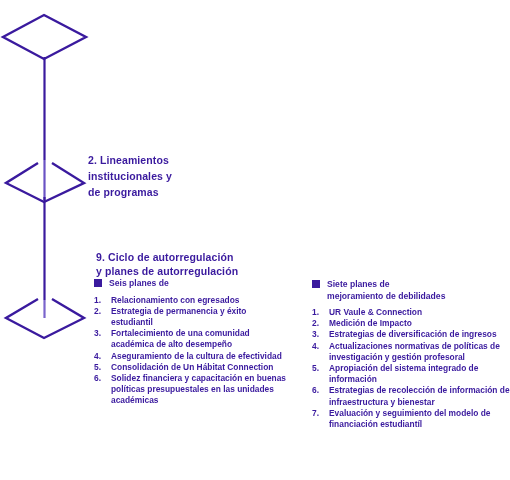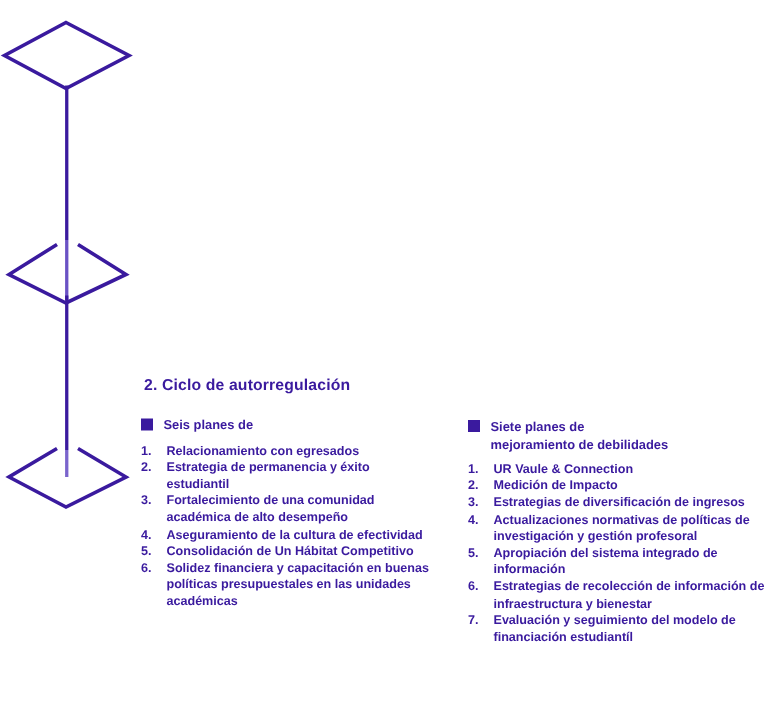--- a/index.html
+++ b/index.html
@@ -121,23 +121,29 @@
     <line x1="44.5" y1="300" x2="44.5" y2="318" stroke="#7a64cc" stroke-width="2.2"></line>
 
     <polygon points="44,15 86,37 44,59 3,37" fill="none" stroke="#3a1a9e" stroke-width="2.4"></polygon>
 
     <polyline points="38,163 6,183 44,202 84,183 52,163" fill="none" stroke="#3a1a9e" stroke-width="2.4"></polyline>
 
     <polyline points="38,299 6,318 44,338 84,318 52,299" fill="none" stroke="#3a1a9e" stroke-width="2.4"></polyline>
   </svg>
 
 
+  <div class="stage-label" id="stage-2-label">
+    <div>2. Lineamientos</div>
+    <div>institucionales y</div>
+    <div>de programas</div>
+  </div>
 
   <div class="stage-label" id="stage-3-label">
-    <div>2. Ciclo de autorregulación</div>
+    <div>9. Ciclo de autorregulación</div>
+    <div>y planes de autorregulación</div>
   </div>
 
   <div class="plan-col" id="plans-left">
     <div class="plan-header">
       <span class="bullet-square"></span>
       <span class="plan-header-text">
         <span>Seis planes de</span><br>
       </span>
     </div>
     <ol class="plan-list">
@@ -152,21 +158,21 @@
       <li>
         <span class="item-num">3.</span>
         <span class="item-text">Fortalecimiento de una comunidad académica de alto desempeño</span>
       </li>
       <li>
         <span class="item-num">4.</span>
         <span class="item-text">Aseguramiento de la cultura de efectividad</span>
       </li>
       <li>
         <span class="item-num">5.</span>
-        <span class="item-text">Consolidación de Un Hábitat Competitivo</span>
+        <span class="item-text">Consolidación de Un Hábitat Connection</span>
       </li>
       <li>
         <span class="item-num">6.</span>
         <span class="item-text">Solidez financiera y capacitación en buenas políticas presupuestales en las unidades académicas</span>
       </li>
     </ol>
   </div>
 
   <div class="plan-col" id="plans-right">
     <div class="plan-header">

